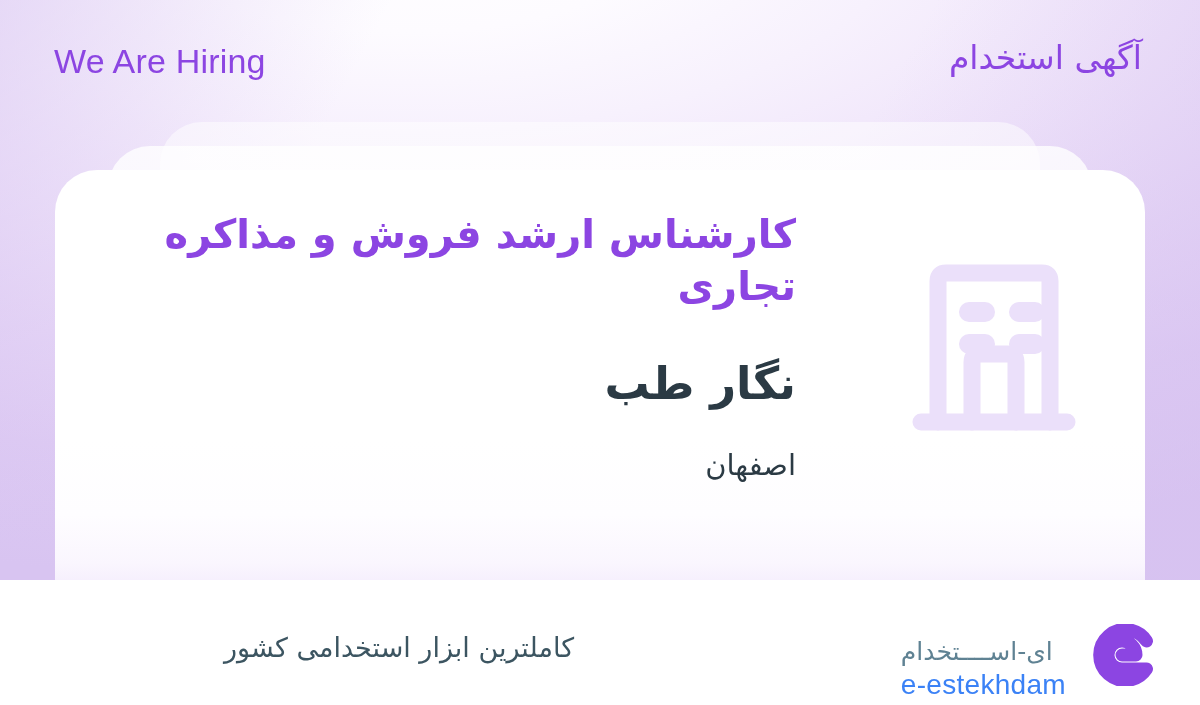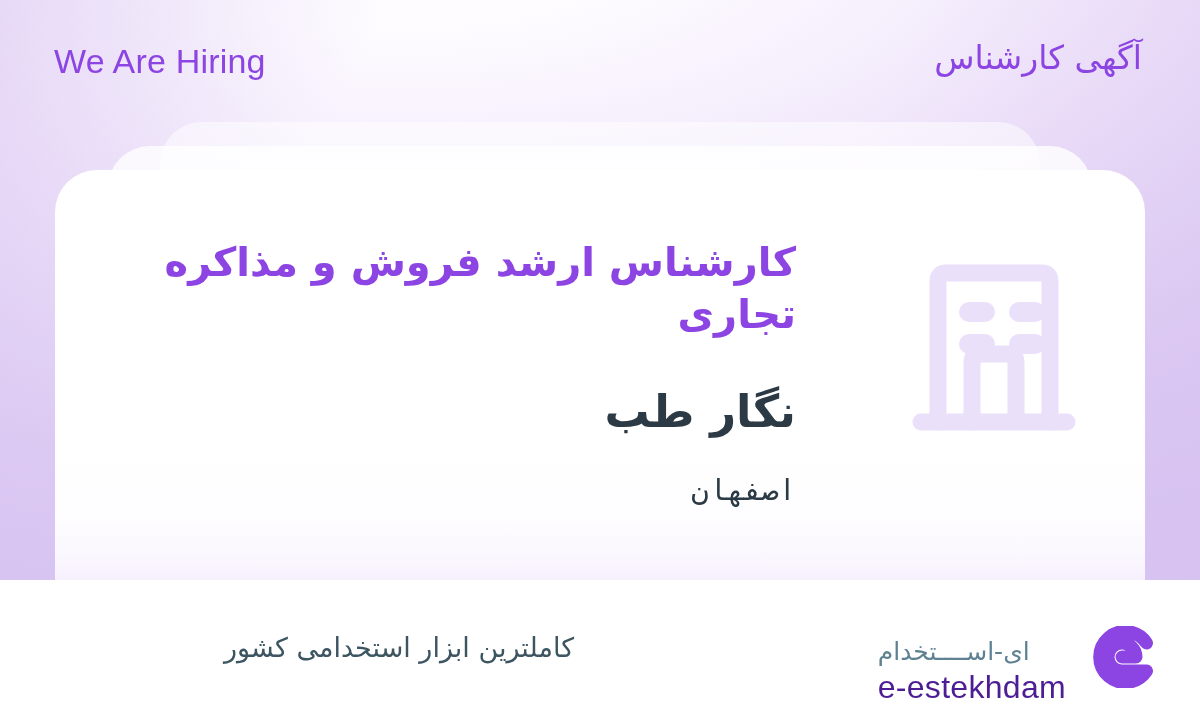--- a/index.html
+++ b/index.html
@@ -128,33 +128,32 @@
     direction:rtl;
   }
 
   .job-title {
     font-family:"DejaVu Sans", sans-serif;
     font-size:40px;
     font-weight:700;
     line-height:1.30;
     color:#8c45e2;
     letter-spacing:-0.2px;
-    margin-top:28px;
   }
   .job-company {
     margin-top:45px;
     font-family:"DejaVu Sans", sans-serif;
     font-size:45px;
     font-weight:700;
     line-height:1.2;
     color:#2b3a44;
   }
   .job-location {
     margin-top:37px;
-    font-family:Liberation Mono, monospace;
+    font-family:Liberation Serif, serif;
     font-size:29px;
     font-weight:400;
     line-height:1.2;
     color:#2b3a44;
   }
 
   
   .logo-slot {
     flex:0 0 302px;
     height:330px;
@@ -209,23 +208,23 @@
     font-size:25px;
     font-weight:400;
     color:#5f8293;
     letter-spacing:0px;
     white-space:nowrap;
     direction:rtl;
   }
   .brand-en {
     margin-top:7px;
     font-family:"Liberation Sans", sans-serif;
-    font-size:32px;
-    font-weight:400;
-    color:#4c1d95;
+    font-size:28px;
+    font-weight:400;
+    color:#3b82f6;
     letter-spacing:0.3px;
     white-space:nowrap;
     direction:ltr;
   }
 </style>
 </head>
 <body>
 
 <div id="page">
 
@@ -259,21 +258,21 @@
       <div class="job-text">
         <div class="job-title">کارشناس ارشد فروش و مذاکره تجاری</div>
         <div class="job-company">نگار طب</div>
         <div class="job-location">اصفهان</div>
       </div>
 
     </div>
 
     <div class="hero-head">
       <div class="hiring-en">We Are Hiring</div>
-      <div class="hiring-fa">آگهی کارشناس</div>
+      <div class="hiring-fa">آگهی استخدام</div>
     </div>
 
   </div>
 
   <div class="footer">
 
     <div class="footer-tag">کاملترین ابزار استخدامی کشور</div>
 
     <div class="brand">
       <svg class="brand-mark" width="74" height="62" viewBox="0 0 74 62" aria-hidden="true">

